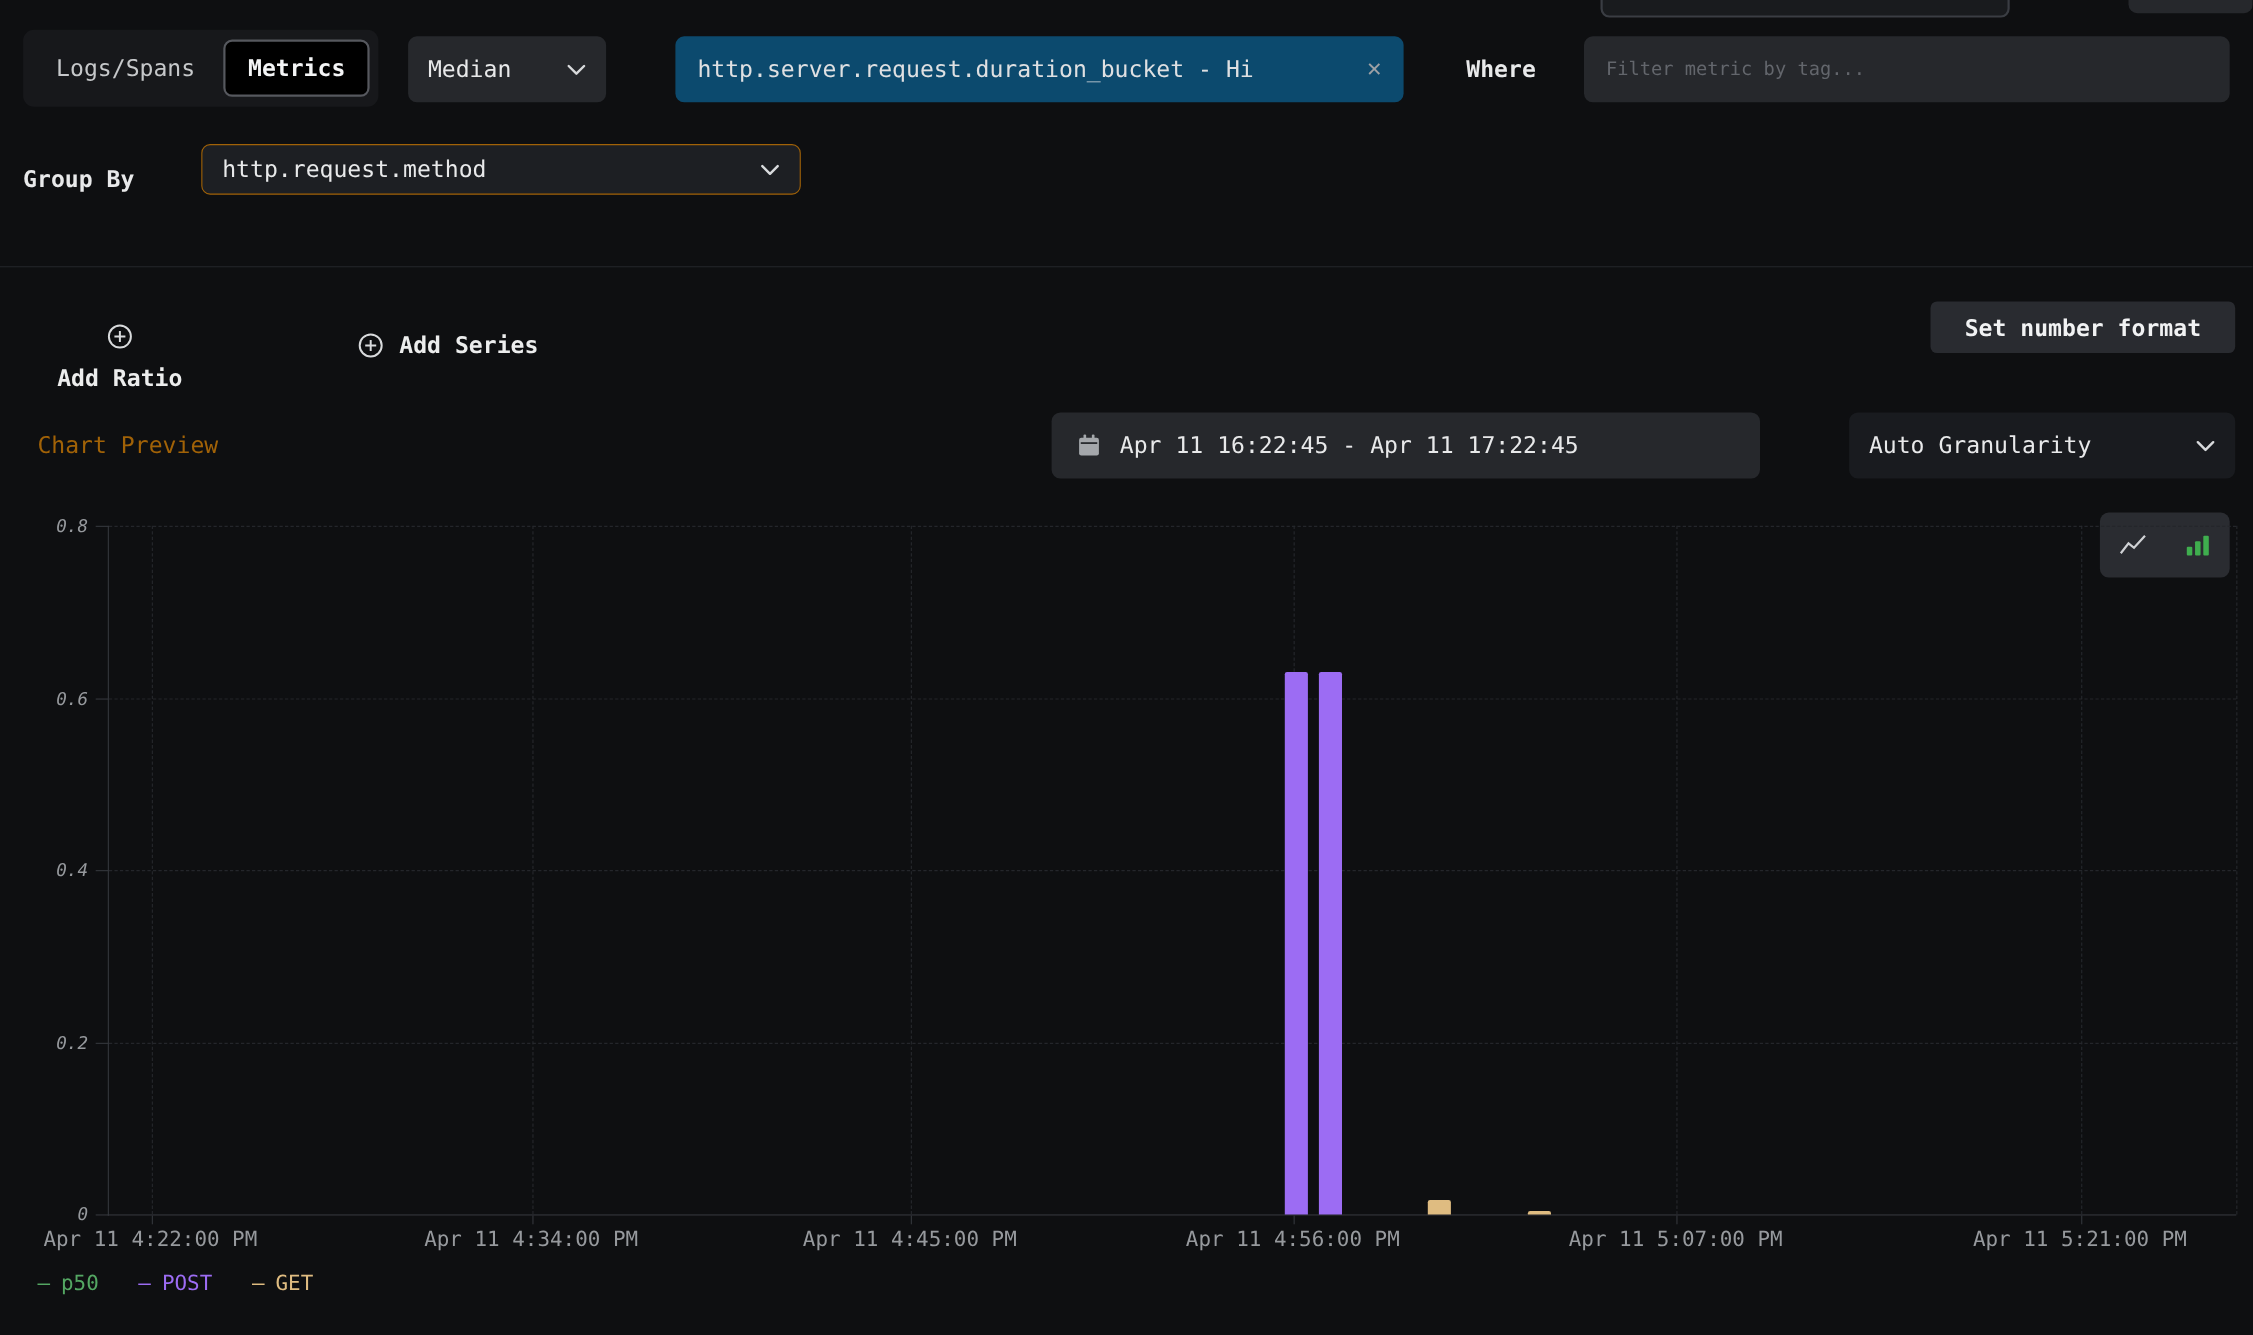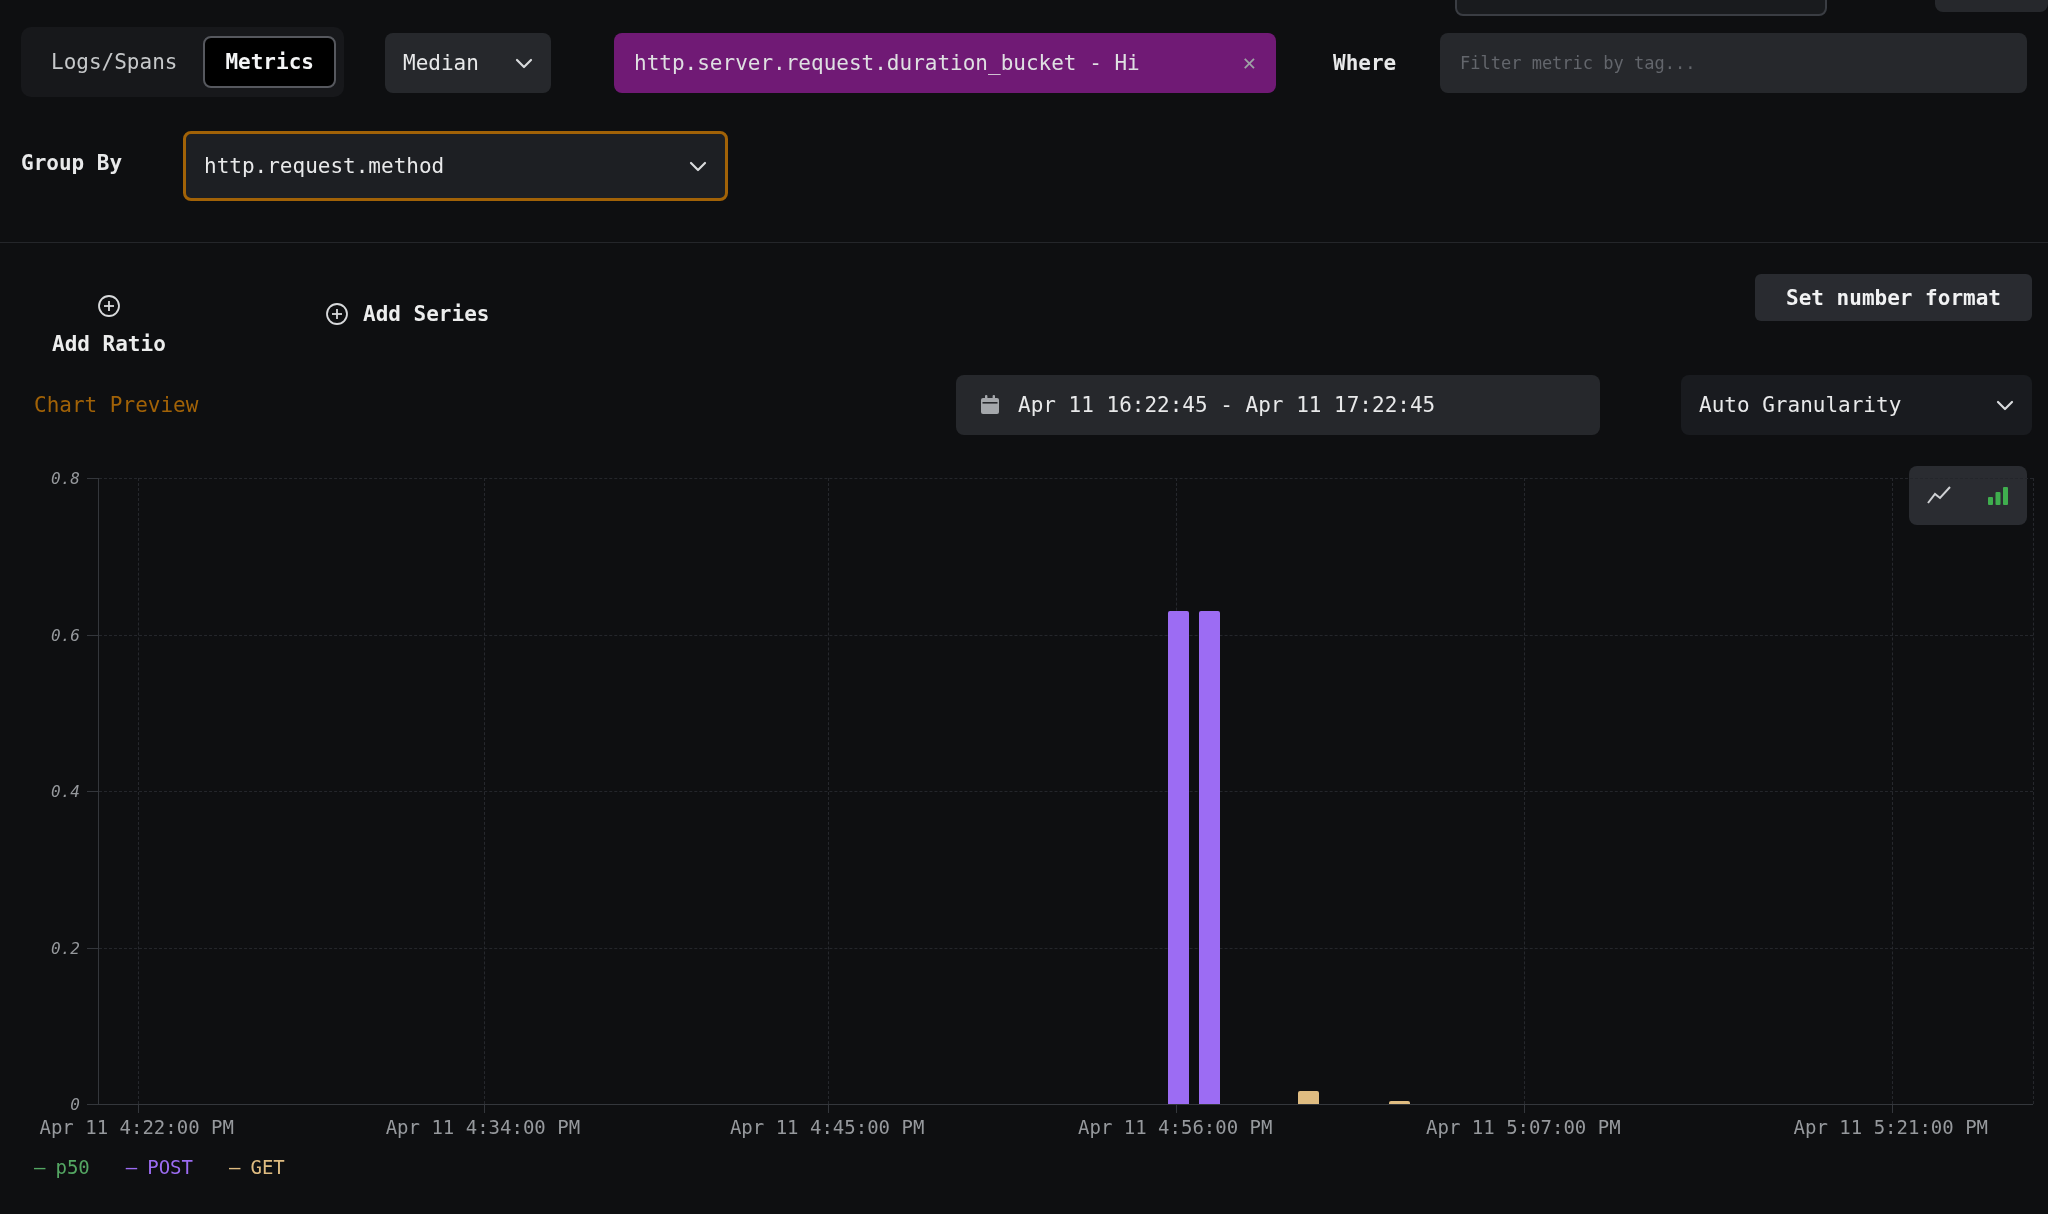--- a/index.html
+++ b/index.html
@@ -16,26 +16,26 @@
 
   
   .seg { position:absolute; left:21px; top:27px; height:70px; display:flex; align-items:center;
     gap:4px; padding:0 8px; background:#17181b; border-radius:10px; box-sizing:border-box; }
   .seg-btn { height:52px; display:flex; align-items:center; padding:0 20px; border-radius:8px;
     color:#c6c8ca; cursor:pointer; border:2px solid transparent; box-sizing:border-box; }
   .seg-btn.selected { background:#000000; border-color:#56585e; color:#f4f5f6; font-weight:bold; }
 
   .select { position:absolute; display:flex; align-items:center; justify-content:space-between;
     background:#26282c; border-radius:8px; padding:0 18px; box-sizing:border-box; cursor:pointer; }
-  .median { left:385px; top:33px; width:166px; height:60px; }
-  .groupby { left:183px; top:131px; width:545px; height:70px; background:#1d1f23; border:3px solid #a16207; }
+  .median { left:371px; top:33px; width:180px; height:60px; }
+  .groupby { left:183px; top:131px; width:545px; height:46px; background:#1d1f23; border:1px solid #a16207; }
   .granularity { left:1681px; top:375px; width:351px; height:60px; background:#191b1f; }
 
   .chip { position:absolute; left:614px; top:33px; width:662px; height:60px;
-    background:#701a75; border-radius:8px; display:flex; align-items:center;
+    background:#0c4a6e; border-radius:8px; display:flex; align-items:center;
     padding:0 20px; gap:14px; box-sizing:border-box; }
   .chip-text { flex:1; color:#dfe0e2; white-space:nowrap; overflow:hidden; }
   .chip-x { color:#9ea1a5; font-size:22px; cursor:pointer; line-height:1; }
 
   .where { position:absolute; left:1333px; top:33px; height:60px; line-height:60px; font-weight:bold; }
 
   .filter { position:absolute; left:1440px; top:33px; width:587px; height:60px;
     background:#26282c; border:none; outline:none; border-radius:8px; padding:0 20px;
     box-sizing:border-box; color:#e8e9ea; font-family:"DejaVu Sans Mono", monospace; font-size:17px; }
   .filter::placeholder { color:#63666c; }

